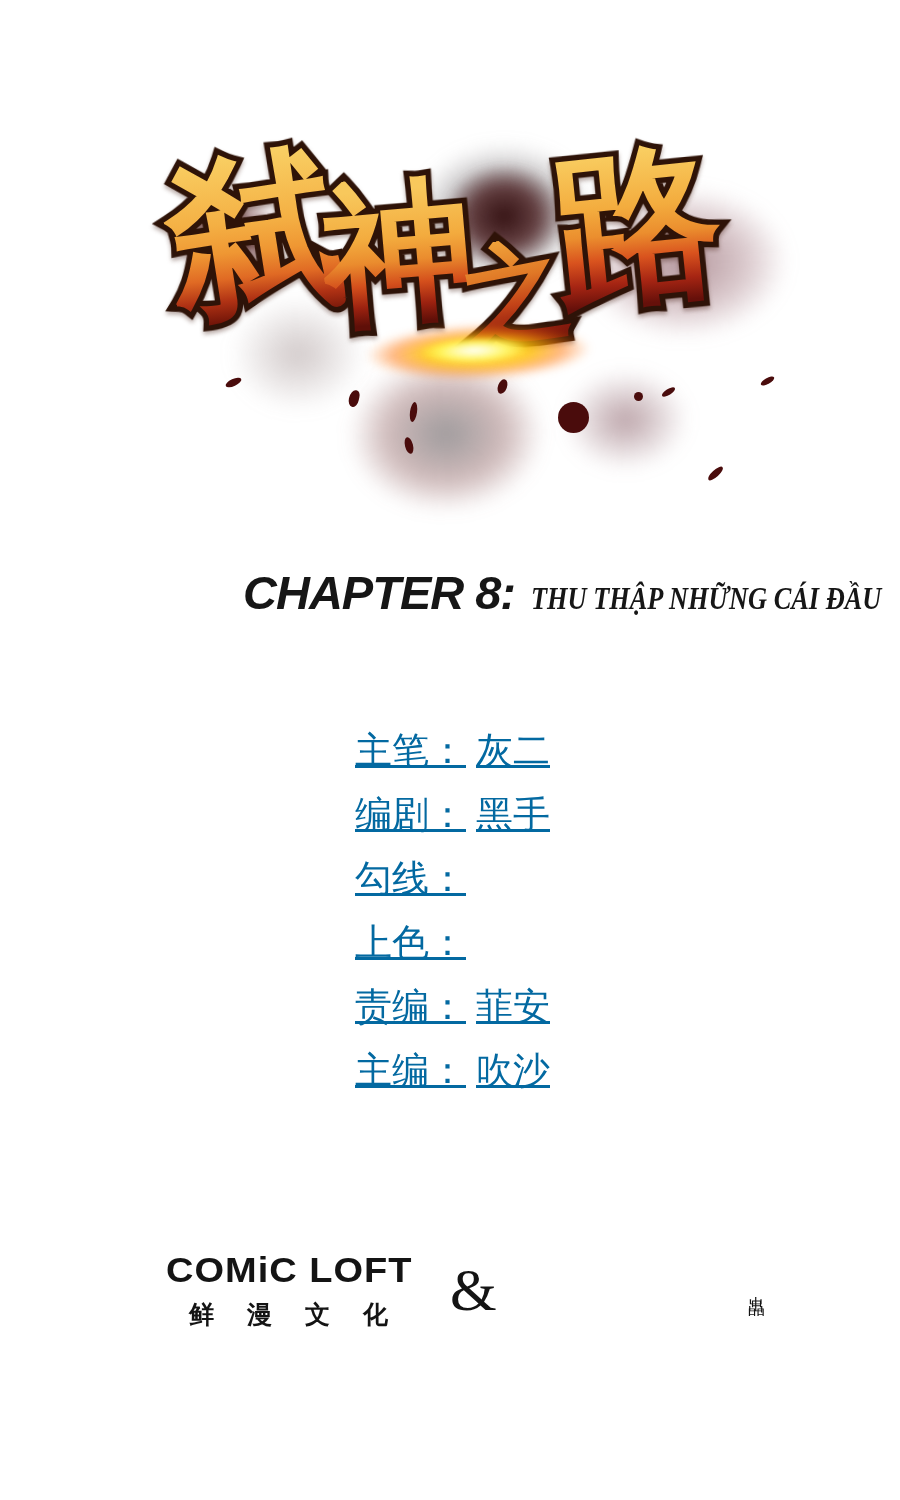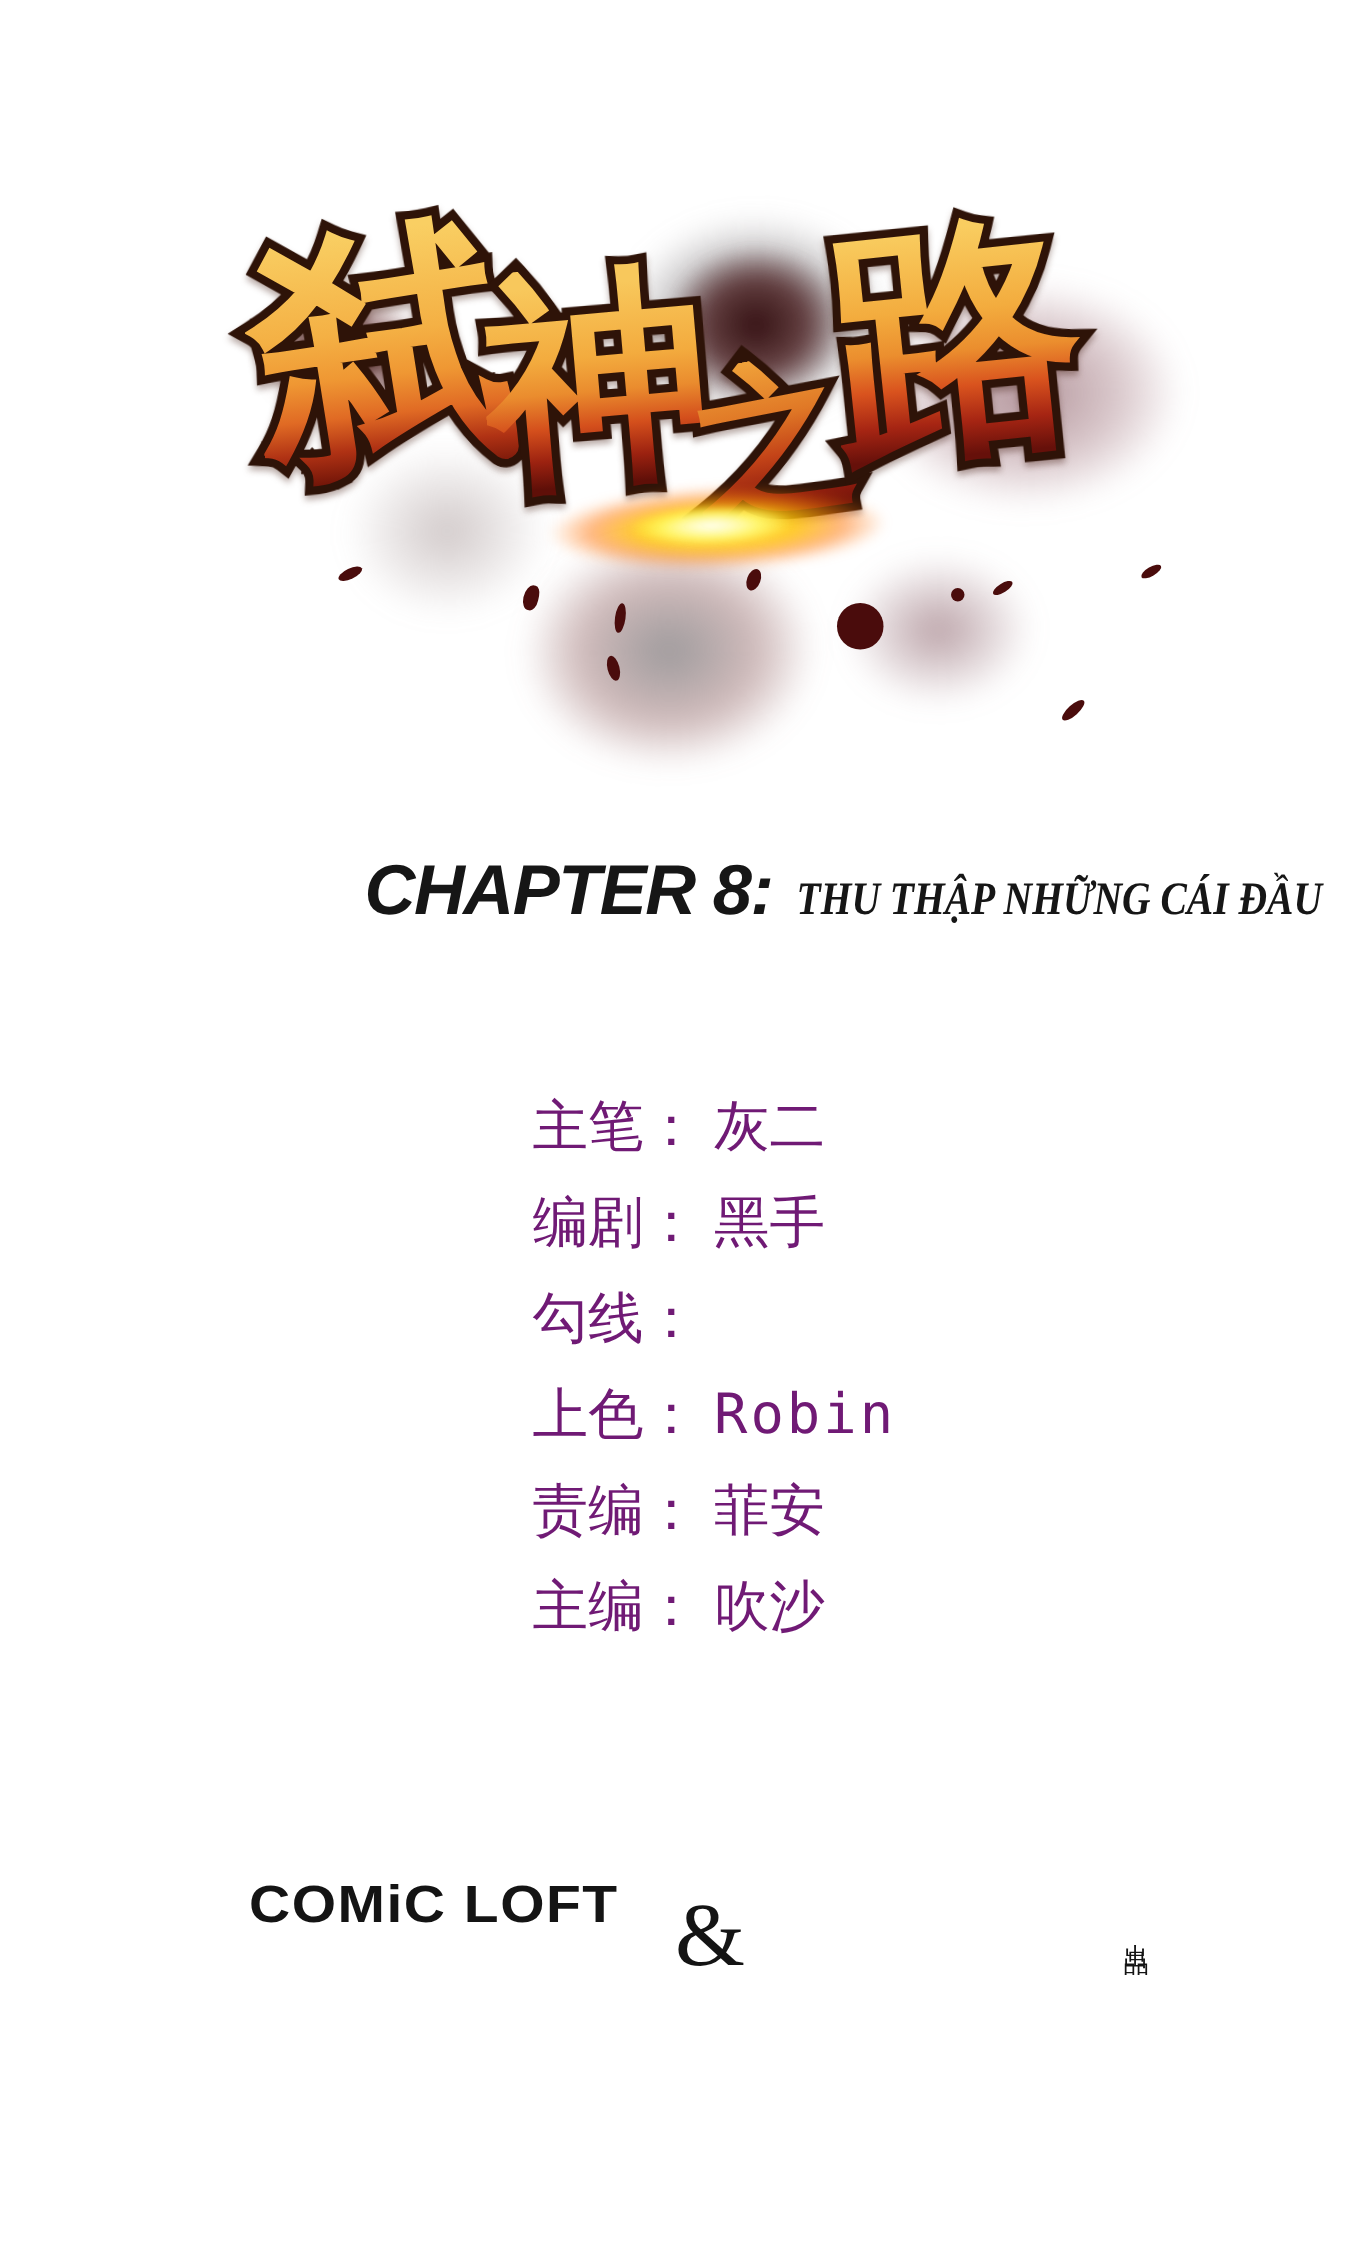--- a/index.html
+++ b/index.html
@@ -56,21 +56,21 @@
 
   
   .chapter { position:absolute; left:243px; top:565px; display:flex; align-items:baseline;
              color:#161616; white-space:nowrap; }
   .chapter-label { font-family:"Liberation Sans",sans-serif; font-weight:700; font-style:italic;
                    font-size:47px; letter-spacing:-1px; }
   .chapter-sub { font-family:"Liberation Serif",serif; font-weight:bold; font-style:italic;
                  font-size:31px; margin-left:16px; transform:scaleX(0.85); transform-origin:left bottom; }
 
   
-  .credits { position:absolute; left:355px; top:719px; font-size:37px; line-height:64px; color:#701a75; }
+  .credits { position:absolute; left:355px; top:719px; font-size:37px; line-height:64px; color:#0369a1;text-decoration:underline; }
   .credit-row { display:flex; align-items:center; white-space:nowrap; }
   .credit-name { margin-left:10px; }
   .credit-name.latin { font-family:"DejaVu Sans Mono",monospace; letter-spacing:2px; }
 
   
   .cl-name { position:absolute; left:166px; top:1251px; font-family:"Liberation Sans",sans-serif;
              font-weight:900; font-size:38px; letter-spacing:1px; transform:scaleY(0.92);
              transform-origin:left top; white-space:nowrap; }
   .cl-cn   { position:absolute; left:189px; top:1298px; font-size:25px; font-weight:bold;
              letter-spacing:33px; white-space:nowrap; }
@@ -140,31 +140,31 @@
         <span>：</span>
         <span class="credit-name">黑手</span>
     </div>
     <div class="credit-row">
       <span>勾线</span>
         <span>：</span>
     </div>
     <div class="credit-row">
       <span>上色</span>
         <span>：</span>
-        <span class="credit-name latin">Robin</span>
     </div>
     <div class="credit-row">
       <span>责编</span>
         <span>：</span>
         <span class="credit-name">菲安</span>
     </div>
     <div class="credit-row">
       <span>主编</span>
         <span>：</span>
         <span class="credit-name">吹沙</span>
     </div>
   </div>
 
   <div class="cl-name">COMiC LOFT</div>
+  <div class="cl-cn">鲜漫文化</div>
   <div class="amp">&amp;</div>
   <div class="produce">出品</div>
 
 </div>
 
 </body></html>

